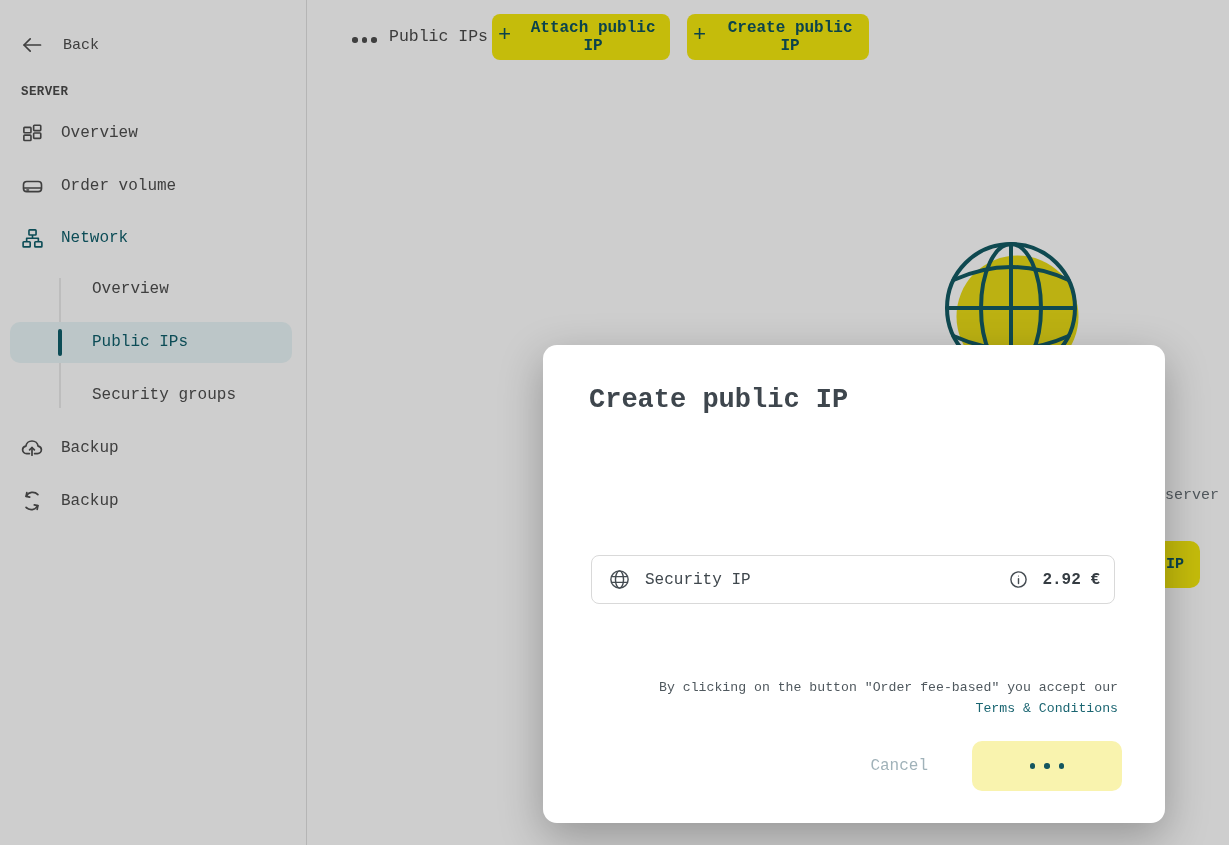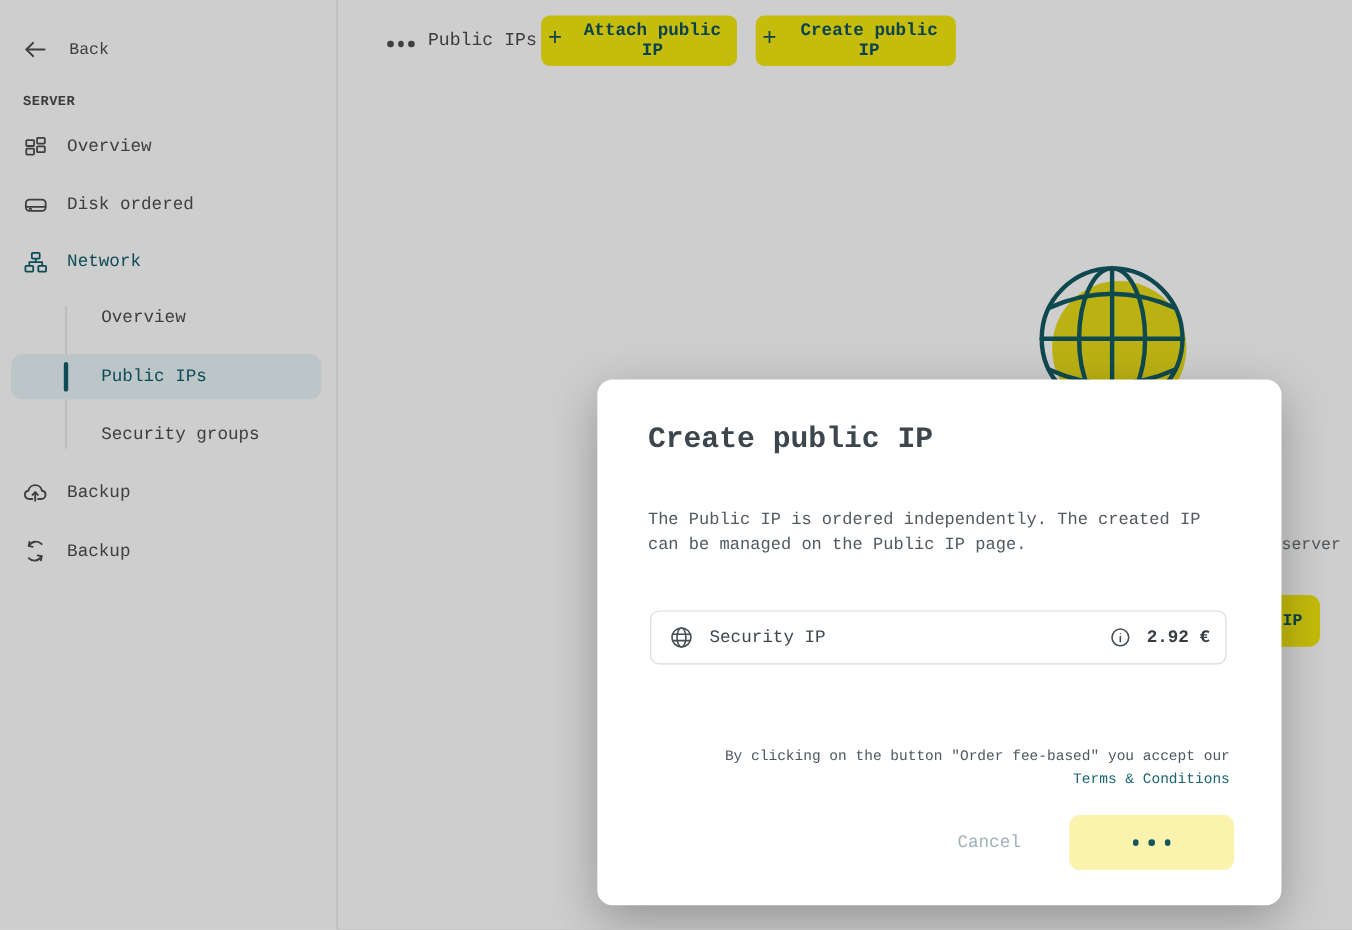--- a/index.html
+++ b/index.html
@@ -91,21 +91,21 @@
     </div>
 
     <div class="side-row" style="top:174px">
       <span class="ic">
         <svg width="23" height="23" viewBox="0 0 24 24" fill="none" stroke="currentColor" stroke-width="1.7" stroke-linecap="round" stroke-linejoin="round">
           <rect x="2.6" y="6.8" width="18.8" height="10.6" rx="3.4"></rect>
           <path d="M2.8 13.6 H21.2"></path>
           <path d="M6.2 15.6 h1.6"></path>
         </svg>
       </span>
-      <span>Disk ordered</span>
+      <span>Order volume</span>
     </div>
 
     <div class="side-row teal" style="top:226px">
       <span class="ic">
         <svg width="23" height="23" viewBox="0 0 24 24" fill="none" stroke="currentColor" stroke-width="1.7" stroke-linejoin="round">
           <rect x="8.3" y="3" width="7.4" height="5.4" rx="0.8"></rect>
           <rect x="2.2" y="15.4" width="7.4" height="5.4" rx="0.8"></rect>
           <rect x="14.4" y="15.4" width="7.4" height="5.4" rx="0.8"></rect>
           <path d="M12 8.4 V11.8 M5.9 15.4 V11.8 H18.1 V15.4"></path>
         </svg>
@@ -187,21 +187,20 @@
 
   <button class="bg-frag-btn">
     <span>IP</span>
   </button>
 
   <div class="overlay"></div>
 
   <section class="modal">
     <h1>Create public IP</h1>
 
-    <p class="body">The Public IP is ordered independently. The created IP can be managed on the Public IP page.</p>
 
     <div class="option-row">
       <span class="ic">
         <svg width="23" height="23" viewBox="0 0 24 24" fill="none" stroke="currentColor" stroke-width="1.5">
           <circle cx="12" cy="12" r="9"></circle>
           <ellipse cx="12" cy="12" rx="4.2" ry="9"></ellipse>
           <path d="M3.6 9 H20.4 M3.6 15 H20.4"></path>
         </svg>
       </span>
       <span class="opt-label">Security IP</span>

